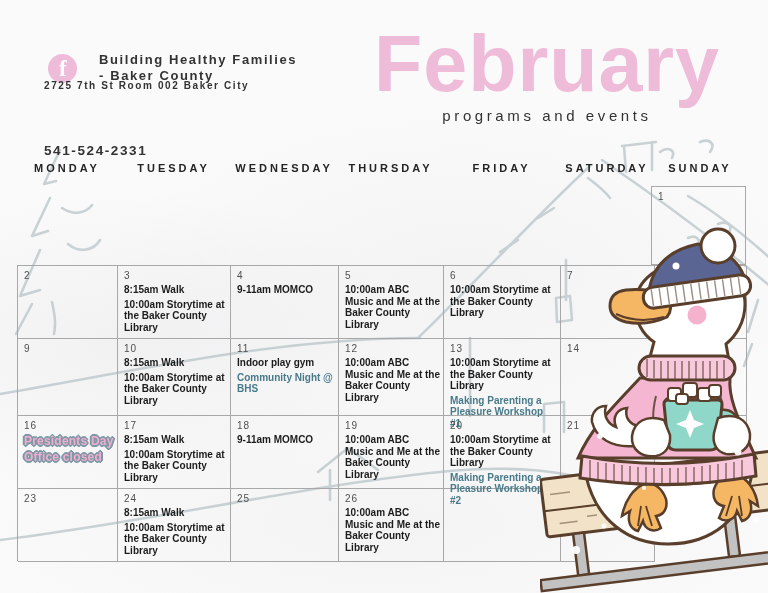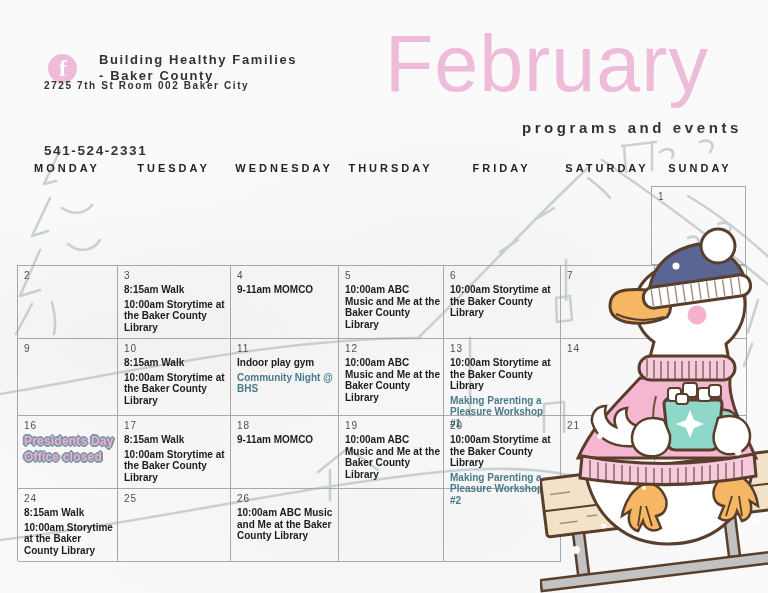--- a/index.html
+++ b/index.html
@@ -22,22 +22,22 @@
   .sketch{position:absolute;left:0;top:0;z-index:0;}
   
   .fb-icon{position:absolute;left:48px;top:54px;width:29px;height:29px;border-radius:50%;
     background:var(--pink);color:#fff;z-index:2;}
   .fb-icon span{position:absolute;left:11px;top:2px;font-size:23px;font-weight:bold;font-family:"Liberation Serif",serif;}
   .org{position:absolute;left:99px;top:52px;font-weight:bold;font-size:13px;letter-spacing:1.6px;
     color:var(--text-dark);line-height:1.25;z-index:2;white-space:pre-line;}
   .addr{position:absolute;left:44px;top:80px;font-weight:bold;font-size:10px;letter-spacing:1.6px;color:var(--text-dark);z-index:2;}
   .phone{position:absolute;left:44px;top:103px;font-weight:bold;font-size:13.5px;letter-spacing:1.6px;color:var(--text-dark);z-index:2;margin-top:40px;}
   .title-block{position:absolute;right:26px;top:24px;width:390px;text-align:center;z-index:2;}
-  .month{font-size:79px;font-weight:normal;color:var(--pink);line-height:1.02;letter-spacing:1px;}
-  .subtitle{font-size:15px;font-weight:bold;letter-spacing:3.6px;color:var(--text-dark);margin-top:14px;text-align:right;}
+  .month{font-size:79px;font-weight:bold;color:var(--pink);line-height:1.02;letter-spacing:1px;}
+  .subtitle{font-size:15px;font-weight:normal;letter-spacing:3.6px;color:var(--text-dark);margin-top:2px;}
   
   .weekday-row{position:absolute;left:17px;top:162px;width:729px;display:grid;
     grid-template-columns:100px 113px 108px 105px 117px 94px 92px;z-index:2;}
   .weekday-row div{text-align:center;font-weight:bold;font-size:11px;letter-spacing:3px;color:#242424;}
   .calendar{position:absolute;left:17px;top:186px;width:729px;height:375px;z-index:1;}
   .sunday1{position:absolute;left:634px;top:0;width:95px;height:79px;border:1px solid var(--grid);}
   .main-grid{position:absolute;left:0;top:79px;width:729px;height:296px;display:grid;
     grid-template-columns:100px 113px 108px 105px 117px 94px 92px;
     grid-template-rows:73px 77px 73px 73px;
     border-top:1px solid var(--grid);border-left:1px solid var(--grid);}
@@ -172,20 +172,23 @@
         <div class="event">10:00am Storytime at the Baker County Library</div>
         <div class="event teal">Making Parenting a Pleasure Workshop #2</div>
       </div>
       <div class="cell">
         <div class="day-num">21</div>
       </div>
       <div class="cell">
         <div class="day-num"></div>
       </div>
       <div class="cell">
+        <div class="day-num">23</div>
+      </div>
+      <div class="cell">
         <div class="day-num">24</div>
         <div class="event">8:15am Walk</div>
         <div class="event">10:00am Storytime at the Baker County Library</div>
       </div>
       <div class="cell">
         <div class="day-num">25</div>
       </div>
       <div class="cell">
         <div class="day-num">26</div>
         <div class="event">10:00am ABC Music and Me at the Baker County Library</div>

